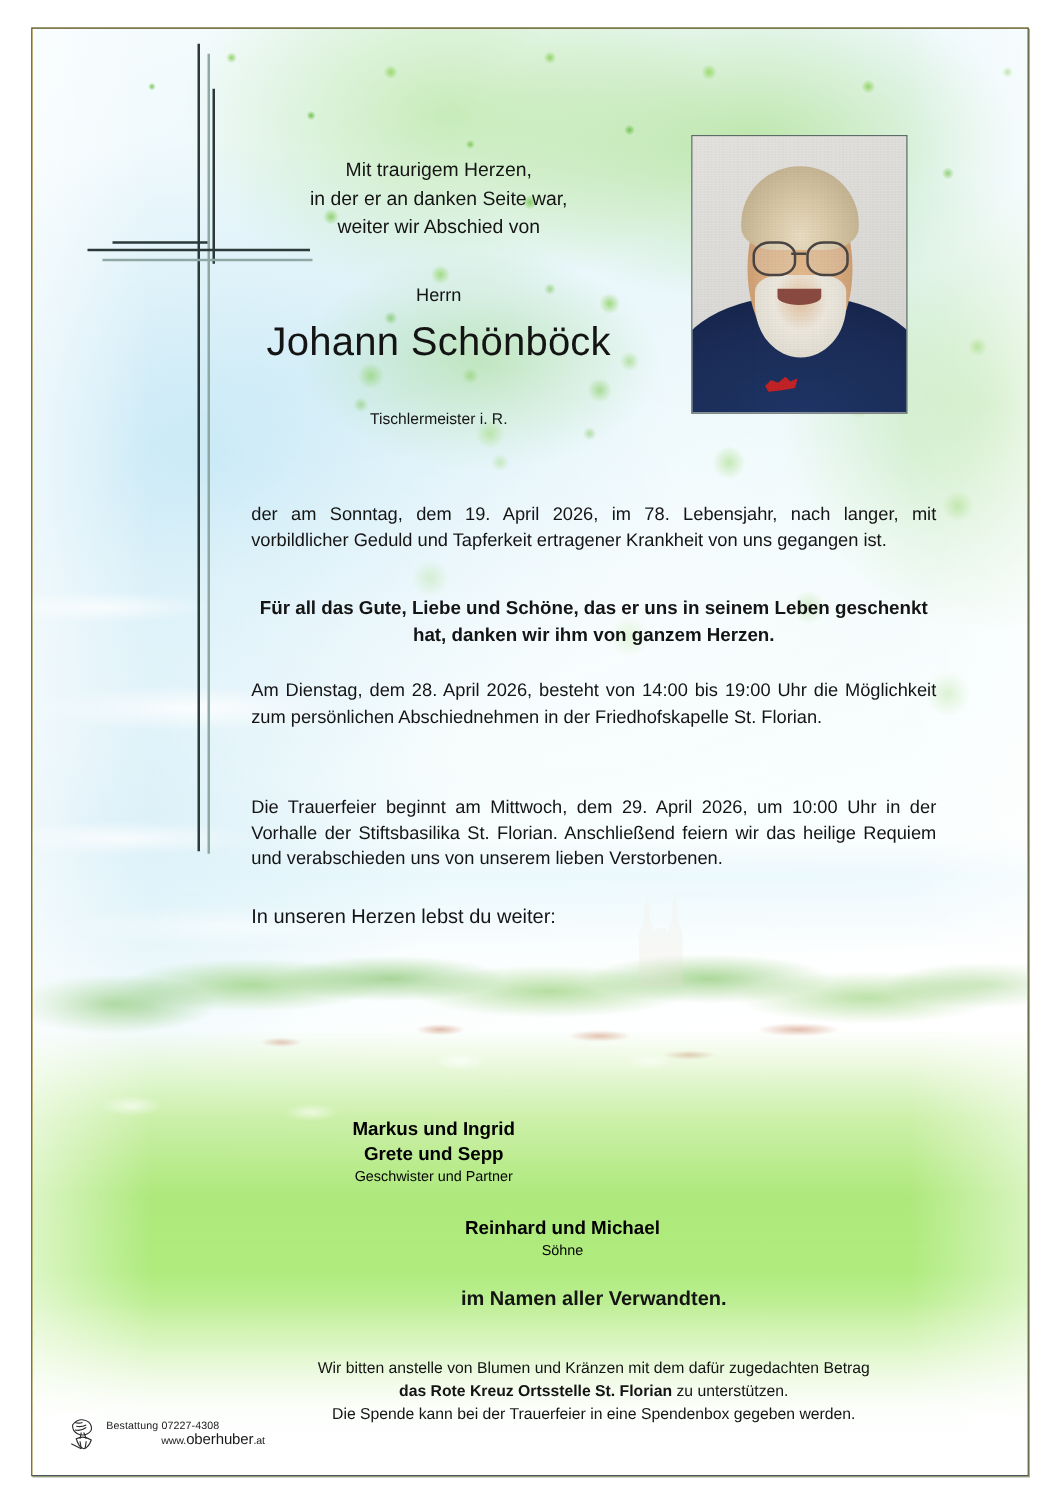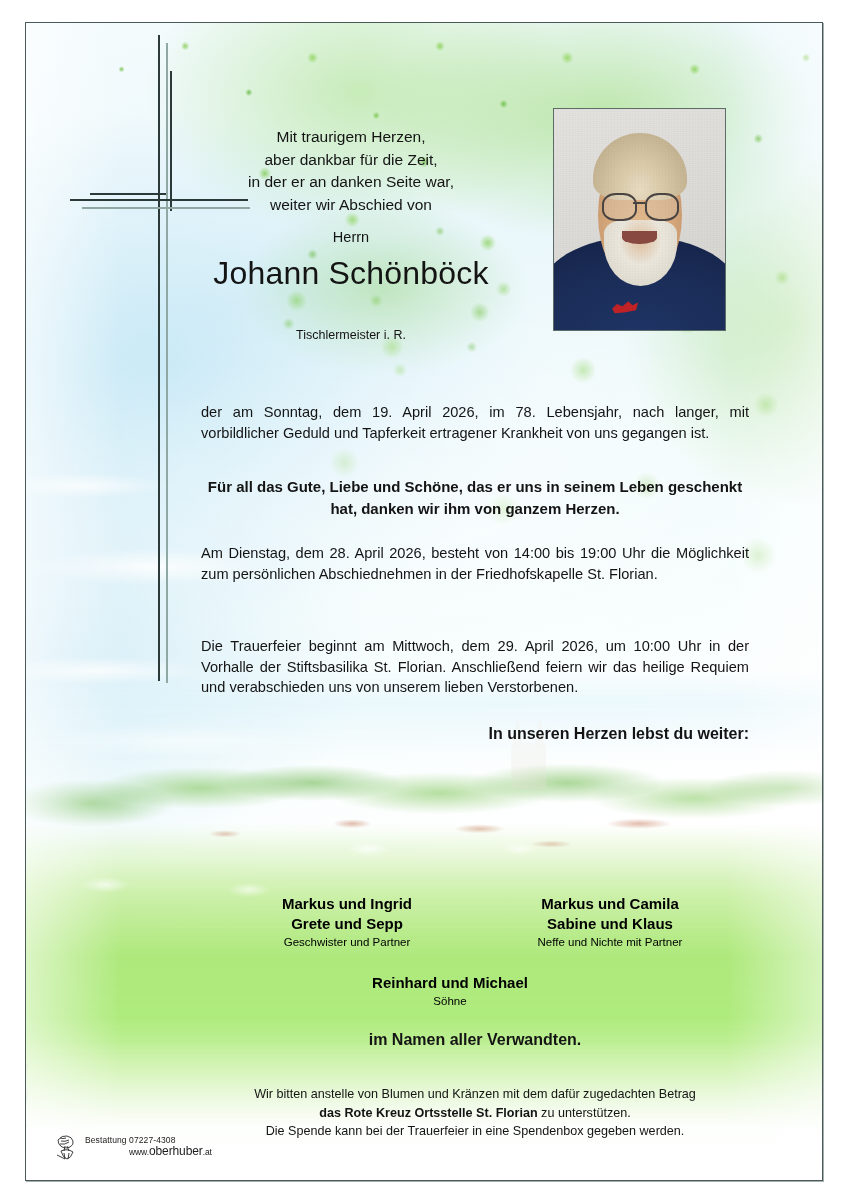--- a/index.html
+++ b/index.html
@@ -245,22 +245,22 @@
   .p3{top:520px;}
   .p4{top:613px;}
 
   .center-bold{
     left:175px;width:548px;text-align:center;
     font-size:15px;line-height:22px;font-weight:bold;
   }
   .p2{top:453px;}
 
   .heading{
-    left:175px;width:548px;text-align:right;
-    font-size:16px;font-weight:bold;top:702px;
+    left:175px;width:548px;text-align:left;
+    font-size:16px;font-weight:normal;top:702px;
   }
 
   .fam{position:absolute;text-align:center;}
   .fam .nm{font-size:15px;font-weight:bold;line-height:20px;}
   .fam .rel{font-size:11.5px;line-height:16px;}
 
   .f-maria{left:324px;top:763px;width:200px;}
   .f-silvia{left:324px;top:813px;width:200px;}
   .f-geschw{left:205px;top:871px;width:232px;}
   .f-neffe{left:460px;top:871px;width:248px;}
@@ -321,21 +321,20 @@
     <div class="ph-glass l"></div>
     <div class="ph-glass r"></div>
     <div class="ph-bridge"></div>
     <div class="ph-grain"></div>
   </div>
 
   <div id="content">
 
     <div class="t intro">
       <div>Mit traurigem Herzen,</div>
-      <div>aber dankbar für die Zeit,</div>
       <div>in der er an danken Seite war,</div>
       <div>weiter wir Abschied von</div>
     </div>
 
     <div class="t herrn">Herrn</div>
     <div class="t name">Johann Schönböck</div>
     <div class="t prof">Tischlermeister i. R.</div>
 
     <div class="t para p1">der am Sonntag, dem 19. April 2026, im 78. Lebensjahr, nach langer, mit vorbildlicher Geduld und Tapferkeit ertragener Krankheit von uns gegangen ist.</div>
     <div class="t center-bold p2">Für all das Gute, Liebe und Schöne, das er uns in seinem Leben geschenkt hat, danken wir ihm von ganzem Herzen.</div>
@@ -345,25 +344,20 @@
     <div class="t heading">In unseren Herzen lebst du weiter:</div>
 
 
 
     <div class="fam f-geschw">
       <div class="nm">Markus und Ingrid</div>
       <div class="nm">Grete und Sepp</div>
       <div class="rel">Geschwister und Partner</div>
     </div>
 
-    <div class="fam f-neffe">
-      <div class="nm">Markus und Camila</div>
-      <div class="nm">Sabine und Klaus</div>
-      <div class="rel">Neffe und Nichte mit Partner</div>
-    </div>
 
     <div class="fam f-soehne">
       <div class="nm">Reinhard und Michael</div>
       <div class="rel">Söhne</div>
     </div>
 
     <div class="t verw">im Namen aller Verwandten.</div>
 
     <div class="t spende">
       <div>Wir bitten anstelle von Blumen und Kränzen mit dem dafür zugedachten Betrag</div>

